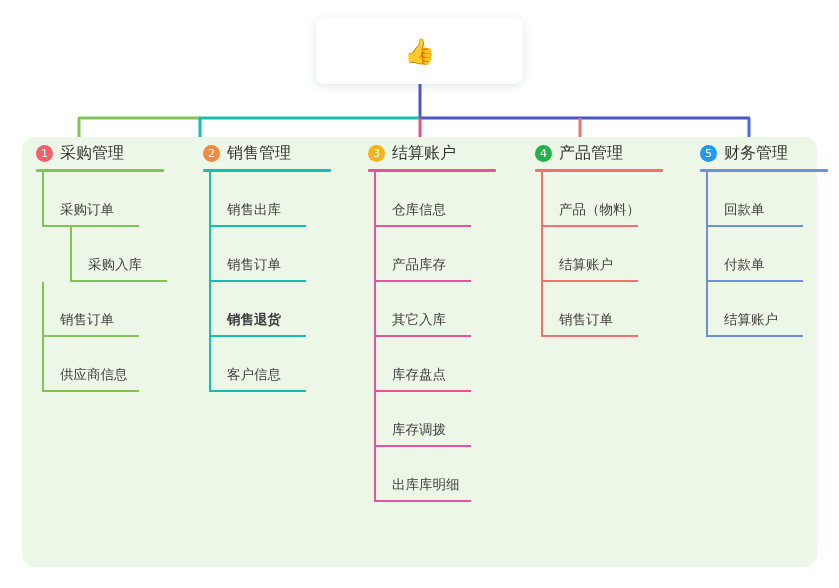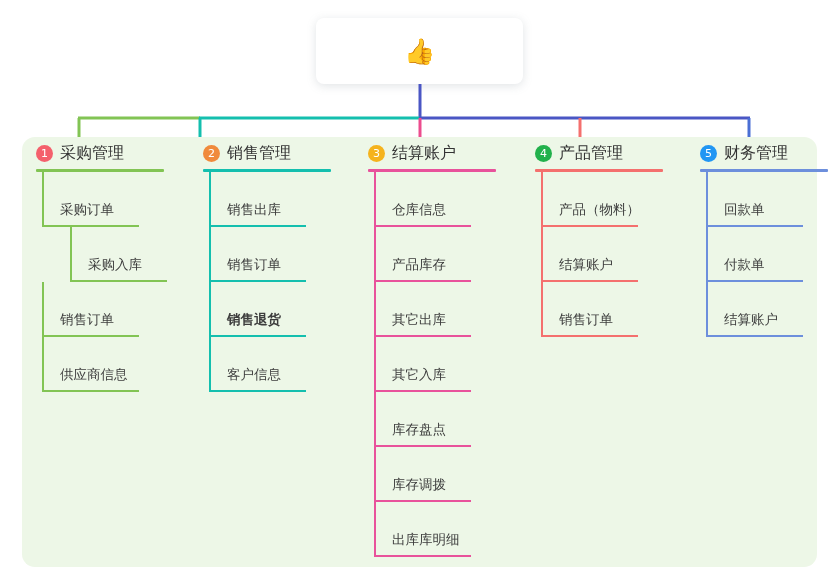--- a/index.html
+++ b/index.html
@@ -216,24 +216,20 @@
         <div class="items">
           <div class="item" style="border-left-color: rgb(232, 82, 155);">
             <span class="item-label">仓库信息</span>
             <div class="item-rule" style="background: rgb(232, 82, 155);"></div>
           </div>
           <div class="item" style="border-left-color: rgb(232, 82, 155);">
             <span class="item-label">产品库存</span>
             <div class="item-rule" style="background: rgb(232, 82, 155);"></div>
           </div>
           <div class="item" style="border-left-color: rgb(232, 82, 155);">
-            <span class="item-label">其它出库</span>
-            <div class="item-rule" style="background: rgb(232, 82, 155);"></div>
-          </div>
-          <div class="item" style="border-left-color: rgb(232, 82, 155);">
             <span class="item-label">其它入库</span>
             <div class="item-rule" style="background: rgb(232, 82, 155);"></div>
           </div>
           <div class="item" style="border-left-color: rgb(232, 82, 155);">
             <span class="item-label">库存盘点</span>
             <div class="item-rule" style="background: rgb(232, 82, 155);"></div>
           </div>
           <div class="item" style="border-left-color: rgb(232, 82, 155);">
             <span class="item-label">库存调拨</span>
             <div class="item-rule" style="background: rgb(232, 82, 155);"></div>

